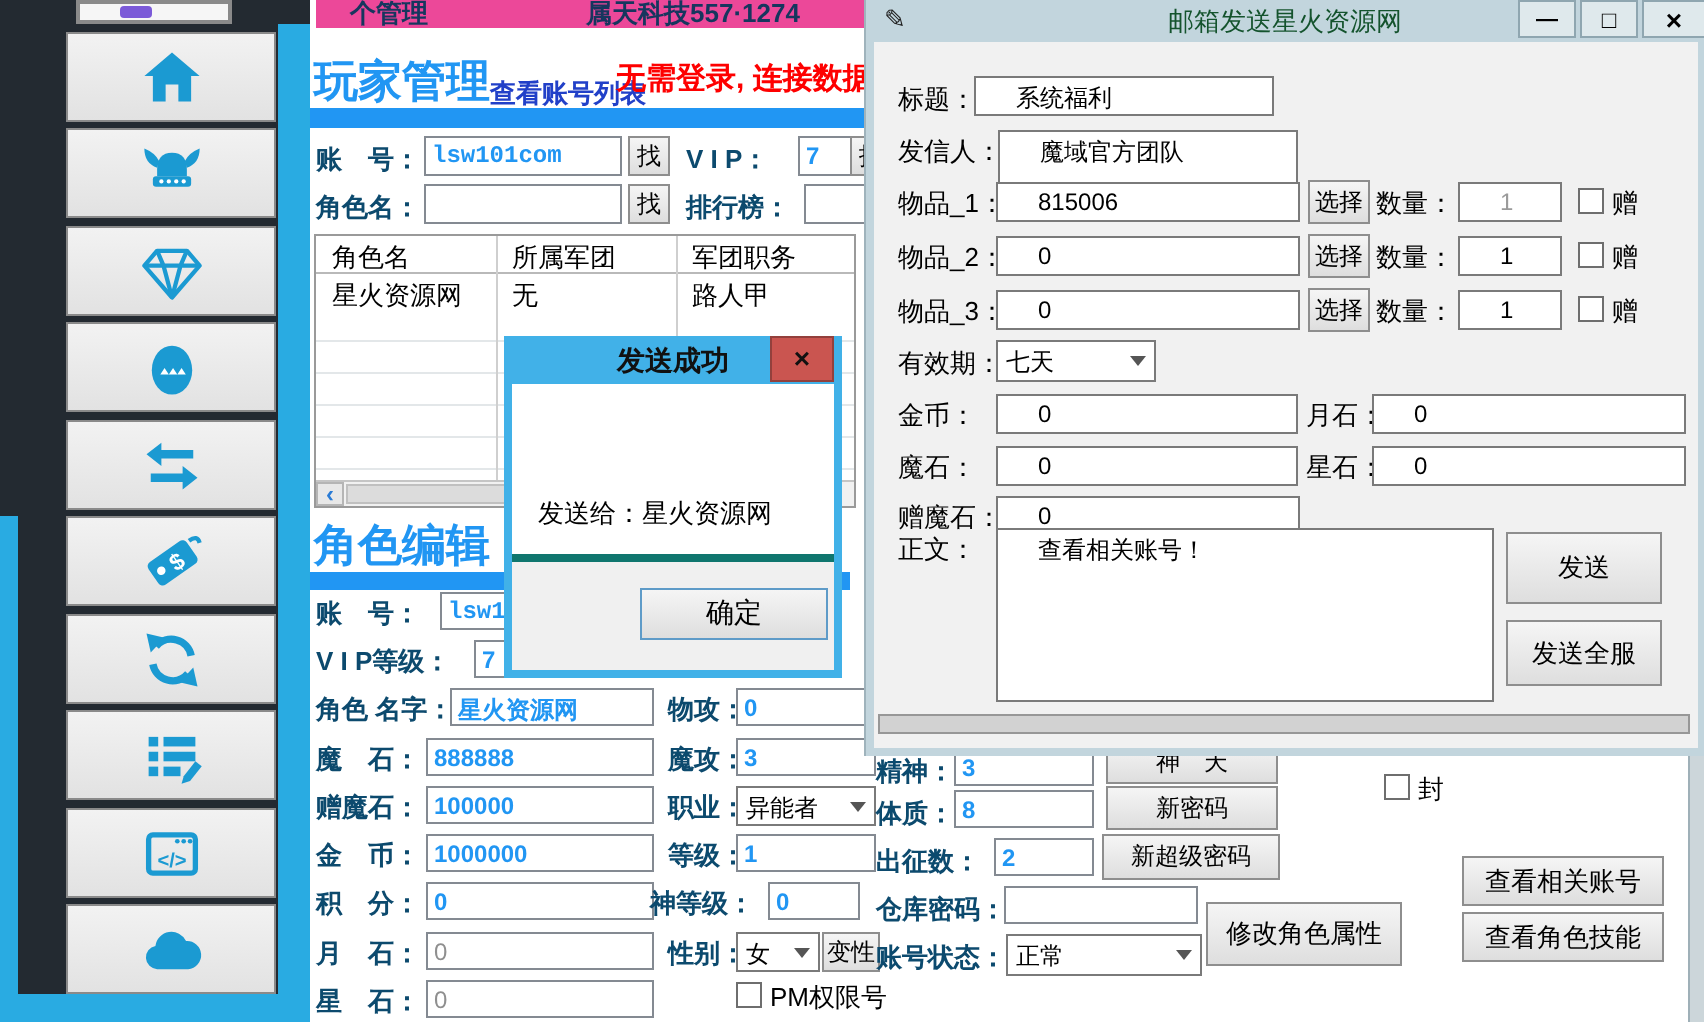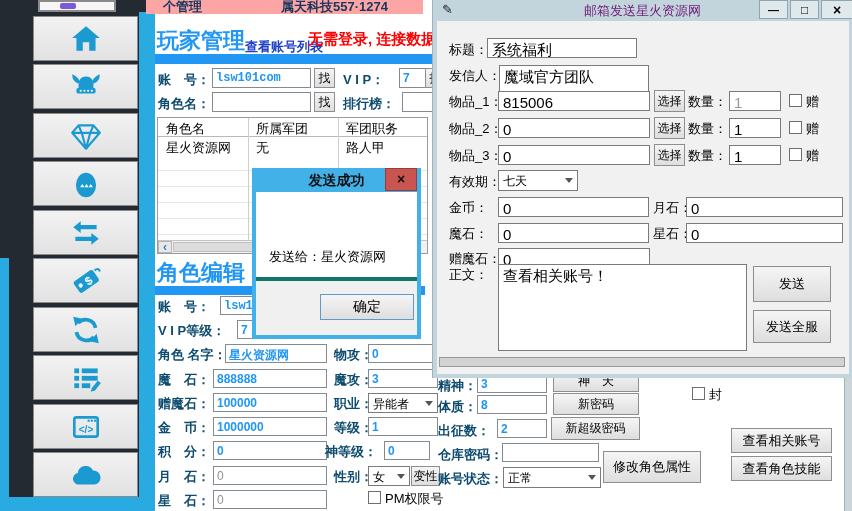--- a/index.html
+++ b/index.html
@@ -3,21 +3,21 @@
 <meta charset="utf-8">
 <style>
   *{box-sizing:border-box;margin:0;padding:0}
   html,body{width:852px;height:511px}
   body{position:relative;overflow:hidden;font-family:"Liberation Sans",sans-serif;background:#fff;font-size:12px}
   .abs{position:absolute}
   .lbl{position:absolute;color:#0c4a6e;font-weight:bold;font-size:13px;white-space:nowrap}
   .klbl{position:absolute;color:#000;font-size:13px;white-space:nowrap}
   .inp{position:absolute;background:#fff;border:1px solid #848a92;font-size:12px;color:#2196f3;font-weight:bold;padding:2px 3px;overflow:hidden;white-space:nowrap}
   .inp.gray{color:#8f8f8f;font-weight:normal}
-  .ginp{position:absolute;background:#fff;border:1px solid #7a7a7a;font-size:15px;color:#000;padding:2px 4px;overflow:hidden;white-space:nowrap}
+  .ginp{position:absolute;background:#fff;border:1px solid #7a7a7a;font-size:12px;color:#000;padding:2px 20px;overflow:hidden;white-space:nowrap}
   .ginp.gray{color:#9a9a9a}
   .btn{position:absolute;background:linear-gradient(#f5f5f5,#dedede);border:1px solid #8e8e8e;font-size:12px;color:#000;display:flex;align-items:center;justify-content:center;white-space:nowrap;cursor:default}
   .sel{position:absolute;background:#fff;border:1px solid #7a7a7a;font-size:12px;color:#000;padding:2px 4px;white-space:nowrap;overflow:hidden}
   .caret{position:absolute;right:4px;top:7px;width:0;height:0;border:4px solid transparent;border-top:5px solid #555}
   .cb{position:absolute;width:13px;height:13px;background:#fff;border:1px solid #6e6e6e}
   .sbtn{position:absolute;left:33px;width:105px;height:45px;background:linear-gradient(#f2f2f2,#e2e2e2);border:1px solid #8a8a8a;display:flex;align-items:center;justify-content:center}
   .vline{position:absolute;width:1px;background:#cfcfcf}
   .tcell{position:absolute;font-size:13px;color:#000;white-space:nowrap}
 </style>
 </head>
@@ -108,21 +108,21 @@
         <text x="16" y="22" text-anchor="middle" font-size="9.5" font-weight="bold" fill="#1b9ad2">&lt;/&gt;</text>
       </svg>
   </div>
   <div class="sbtn" style="top:452px">
     <svg width="34" height="34" viewBox="0 0 32 32">
         <path d="M9 25 a5.5 5.5 0 0 1 -0.8 -10.9 A7.6 7.6 0 0 1 22.6 11.8 a6 6 0 0 1 1 13.2 z" fill="#1b9ad2"></path>
       </svg>
   </div>
 </div>
 
-<div class="abs" style="left:146px;top:0;width:277px;height:14px;background:#fca5a5;overflow:hidden">
+<div class="abs" style="left:158px;top:0;width:277px;height:14px;background:#ec4899;overflow:hidden">
   <span class="abs" style="left:17px;top:-2px;color:#16365e;font-weight:bold;font-size:13px">个管理</span>
   <span class="abs" style="left:135px;top:-2px;color:#16365e;font-weight:bold;font-size:13px">属天科技557·1274</span>
 </div>
 
 <span class="abs" style="left:157px;top:26px;font-size:22px;font-weight:bold;color:#2196f3">玩家管理</span>
 <span class="abs" style="left:245px;top:38px;font-size:13px;font-weight:bold;color:#2140c8">查看账号列表</span>
 <span class="abs" style="left:308px;top:30px;font-size:15px;font-weight:bold;color:#fe0000;white-space:nowrap">无需登录, 连接数据库</span>
 <div class="abs" style="left:155px;top:54px;width:277px;height:10px;background:#2196f3"></div>
 
 <span class="lbl" style="left:158px;top:71px">账　号：</span>
@@ -245,21 +245,21 @@
   <div class="abs" style="left:4px;top:24px;width:161px;height:85px;background:#fff">
     <span class="klbl" style="left:13px;top:56px">发送给：星火资源网</span>
   </div>
   <div class="abs" style="left:4px;top:109px;width:161px;height:58px;background:#f0f0f0;border-top:4px solid #0f766e">
     <div class="btn" style="left:64px;top:13px;width:94px;height:26px;font-size:14px;border:1px solid #5e9bc8">确定</div>
   </div>
 </div>
 
 <div class="abs" style="left:432px;top:0;width:420px;height:378px;background:#c2d5dd;z-index:30;border-left:1px solid #9fb3bc">
   <span class="abs" style="left:9px;top:2px;font-size:13px;color:#222">✎</span>
-  <span class="abs" style="left:0;top:2px;width:100%;text-align:center;font-size:13px;color:#701a75">邮箱发送星火资源网</span>
+  <span class="abs" style="left:0;top:2px;width:100%;text-align:center;font-size:13px;color:#14532d">邮箱发送星火资源网</span>
   <div class="btn" style="left:326px;top:0;width:29px;height:19px;background:#dfe9ec;border:1px solid #8fa6b0">
     <span style="font-weight:bold;font-size:11px">—</span>
   </div>
   <div class="btn" style="left:357px;top:0;width:29px;height:19px;background:#dfe9ec;border:1px solid #8fa6b0">
     <span style="font-weight:bold;font-size:12px">□</span>
   </div>
   <div class="btn" style="left:388px;top:0;width:32px;height:19px;background:#dfe9ec;border:1px solid #8fa6b0">
     <span style="font-weight:bold;font-size:14px">×</span>
   </div>
 

